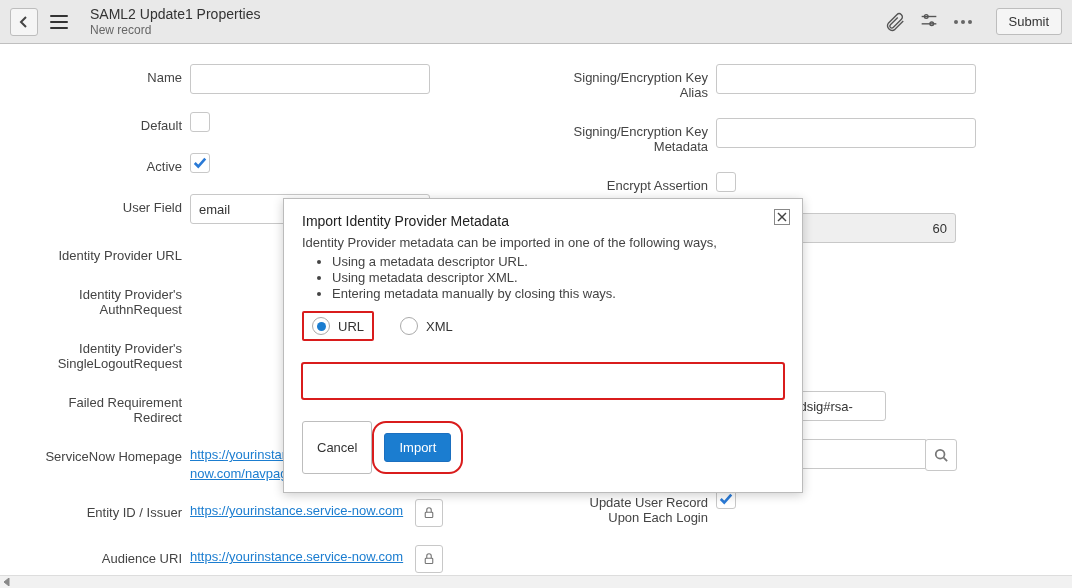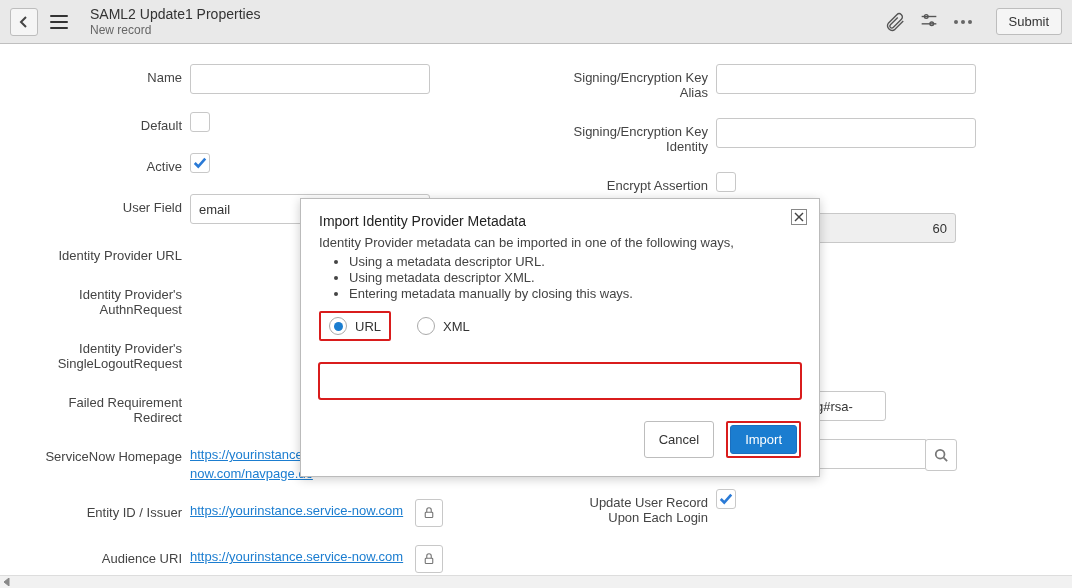--- a/index.html
+++ b/index.html
@@ -36,39 +36,39 @@
 .chk{display:inline-block;width:20px;height:20px;border:1px solid #c8c8c8;border-radius:3px;background:#fff;position:relative}
 .chk.checked svg{display:block}
 .chk svg{display:none;position:absolute;top:2px;left:2px;width:14px;height:14px;stroke:#2a7ad6;stroke-width:3;fill:none}
 .link{color:#1b7dd0;text-decoration:underline;cursor:pointer;display:inline-block;margin-top:4px}
 .lock-btn{display:inline-flex;align-items:center;justify-content:center;width:28px;height:28px;border:1px solid #c8c8c8;border-radius:3px;background:#fff;margin-left:8px;vertical-align:top}
 .lock-btn svg{width:12px;height:12px;stroke:#777;fill:none;stroke-width:1.5}
 .search-btn{display:inline-flex;align-items:center;justify-content:center;width:32px;height:32px;border:1px solid #c8c8c8;border-radius:3px;background:#fff;margin-left:-1px;vertical-align:top}
 .search-btn svg{width:14px;height:14px;stroke:#777;fill:none;stroke-width:2}
 
 
-.modal{position:absolute;left:300px;top:198px;width:520px;background:#fff;border:1px solid #bbb;box-shadow:0 2px 10px rgba(0,0,0,.2);padding:14px 18px 18px 18px;z-index:50}
+.modal{position:absolute;left:283px;top:198px;width:520px;background:#fff;border:1px solid #bbb;box-shadow:0 2px 10px rgba(0,0,0,.2);padding:14px 18px 18px 18px;z-index:50}
 .modal .m-title{font-size:14px;color:#222;margin-bottom:6px}
 .modal .m-close{position:absolute;top:10px;right:12px;width:16px;height:16px;border:1px solid #888;display:flex;align-items:center;justify-content:center;cursor:pointer;font-size:11px;color:#444}
 .modal .m-desc{font-size:13px;color:#444}
 .modal ul{list-style:disc;margin:4px 0 10px 30px;font-size:13px;color:#444}
 .modal ul li{margin:1px 0}
 .radio-row{display:flex;align-items:center;gap:18px;margin-top:8px}
 .radio{width:18px;height:18px;border:1px solid #aaa;border-radius:50%;display:inline-flex;align-items:center;justify-content:center;background:#fff}
 .radio.selected .dot{width:9px;height:9px;border-radius:50%;background:#1b7dd0}
 .radio-label{font-size:13px;color:#333}
 .radio-box{display:flex;align-items:center;gap:8px;padding:4px 8px}
 .radio-box.hl{border:2px solid #d91c1c;border-radius:2px}
 .url-input-wrap{margin-top:22px;height:36px;border:1px solid #c8c8c8;border-radius:2px;outline:2px solid #d91c1c;outline-offset:-1px}
 .url-input-wrap input{width:100%;height:100%;border:none;outline:none;padding:0 8px;font-size:13px;background:transparent}
-.modal-actions{display:flex;justify-content:flex-end;gap:12px;margin-top:22px}
+.modal-actions{display:flex;margin-top:22px}
 .btn{padding:6px 14px;border-radius:3px;font-size:13px;cursor:pointer}
 .btn-cancel{border:1px solid #bdbdbd;background:#fff;color:#333}
 .btn-import{border:1px solid #1b6fbf;background:#1b7dd0;color:#fff}
-.import-hl{border:2px solid #d91c1c;padding:2px;border-radius:2px}
+.import-hl{border:2px solid #d91c1c;padding:10px;border-radius:14px}
 
 
 .fake-h-scroll{position:absolute;left:0;right:0;bottom:0;height:13px;border-top:1px solid #ddd;background:#f1f1f1;display:flex;align-items:center}
 .fake-h-scroll .a{width:14px;height:13px;display:flex;align-items:center;justify-content:center}
 .fake-h-scroll .a svg{width:8px;height:8px;stroke:#888;fill:#888}
 
 
 .col-right .row .lbl{width:180px}
 </style>
 </head>
@@ -222,21 +222,21 @@
       <div class="lbl">
         <span>Signing/Encryption Key</span><br>
         <span>Alias</span>
       </div>
       <div class="ctrl"><input class="text-input w260" value="" style=""></div>
     </div>
 
     <div class="row">
       <div class="lbl">
         <span>Signing/Encryption Key</span><br>
-        <span>Identity</span>
+        <span>Metadata</span>
       </div>
       <div class="ctrl"><input class="text-input w260" type="password" value="" style=""></div>
     </div>
 
     <div class="row">
       <div class="lbl">Encrypt Assertion</div>
       <div class="ctrl">
         <span class="chk">
           
         </span>

